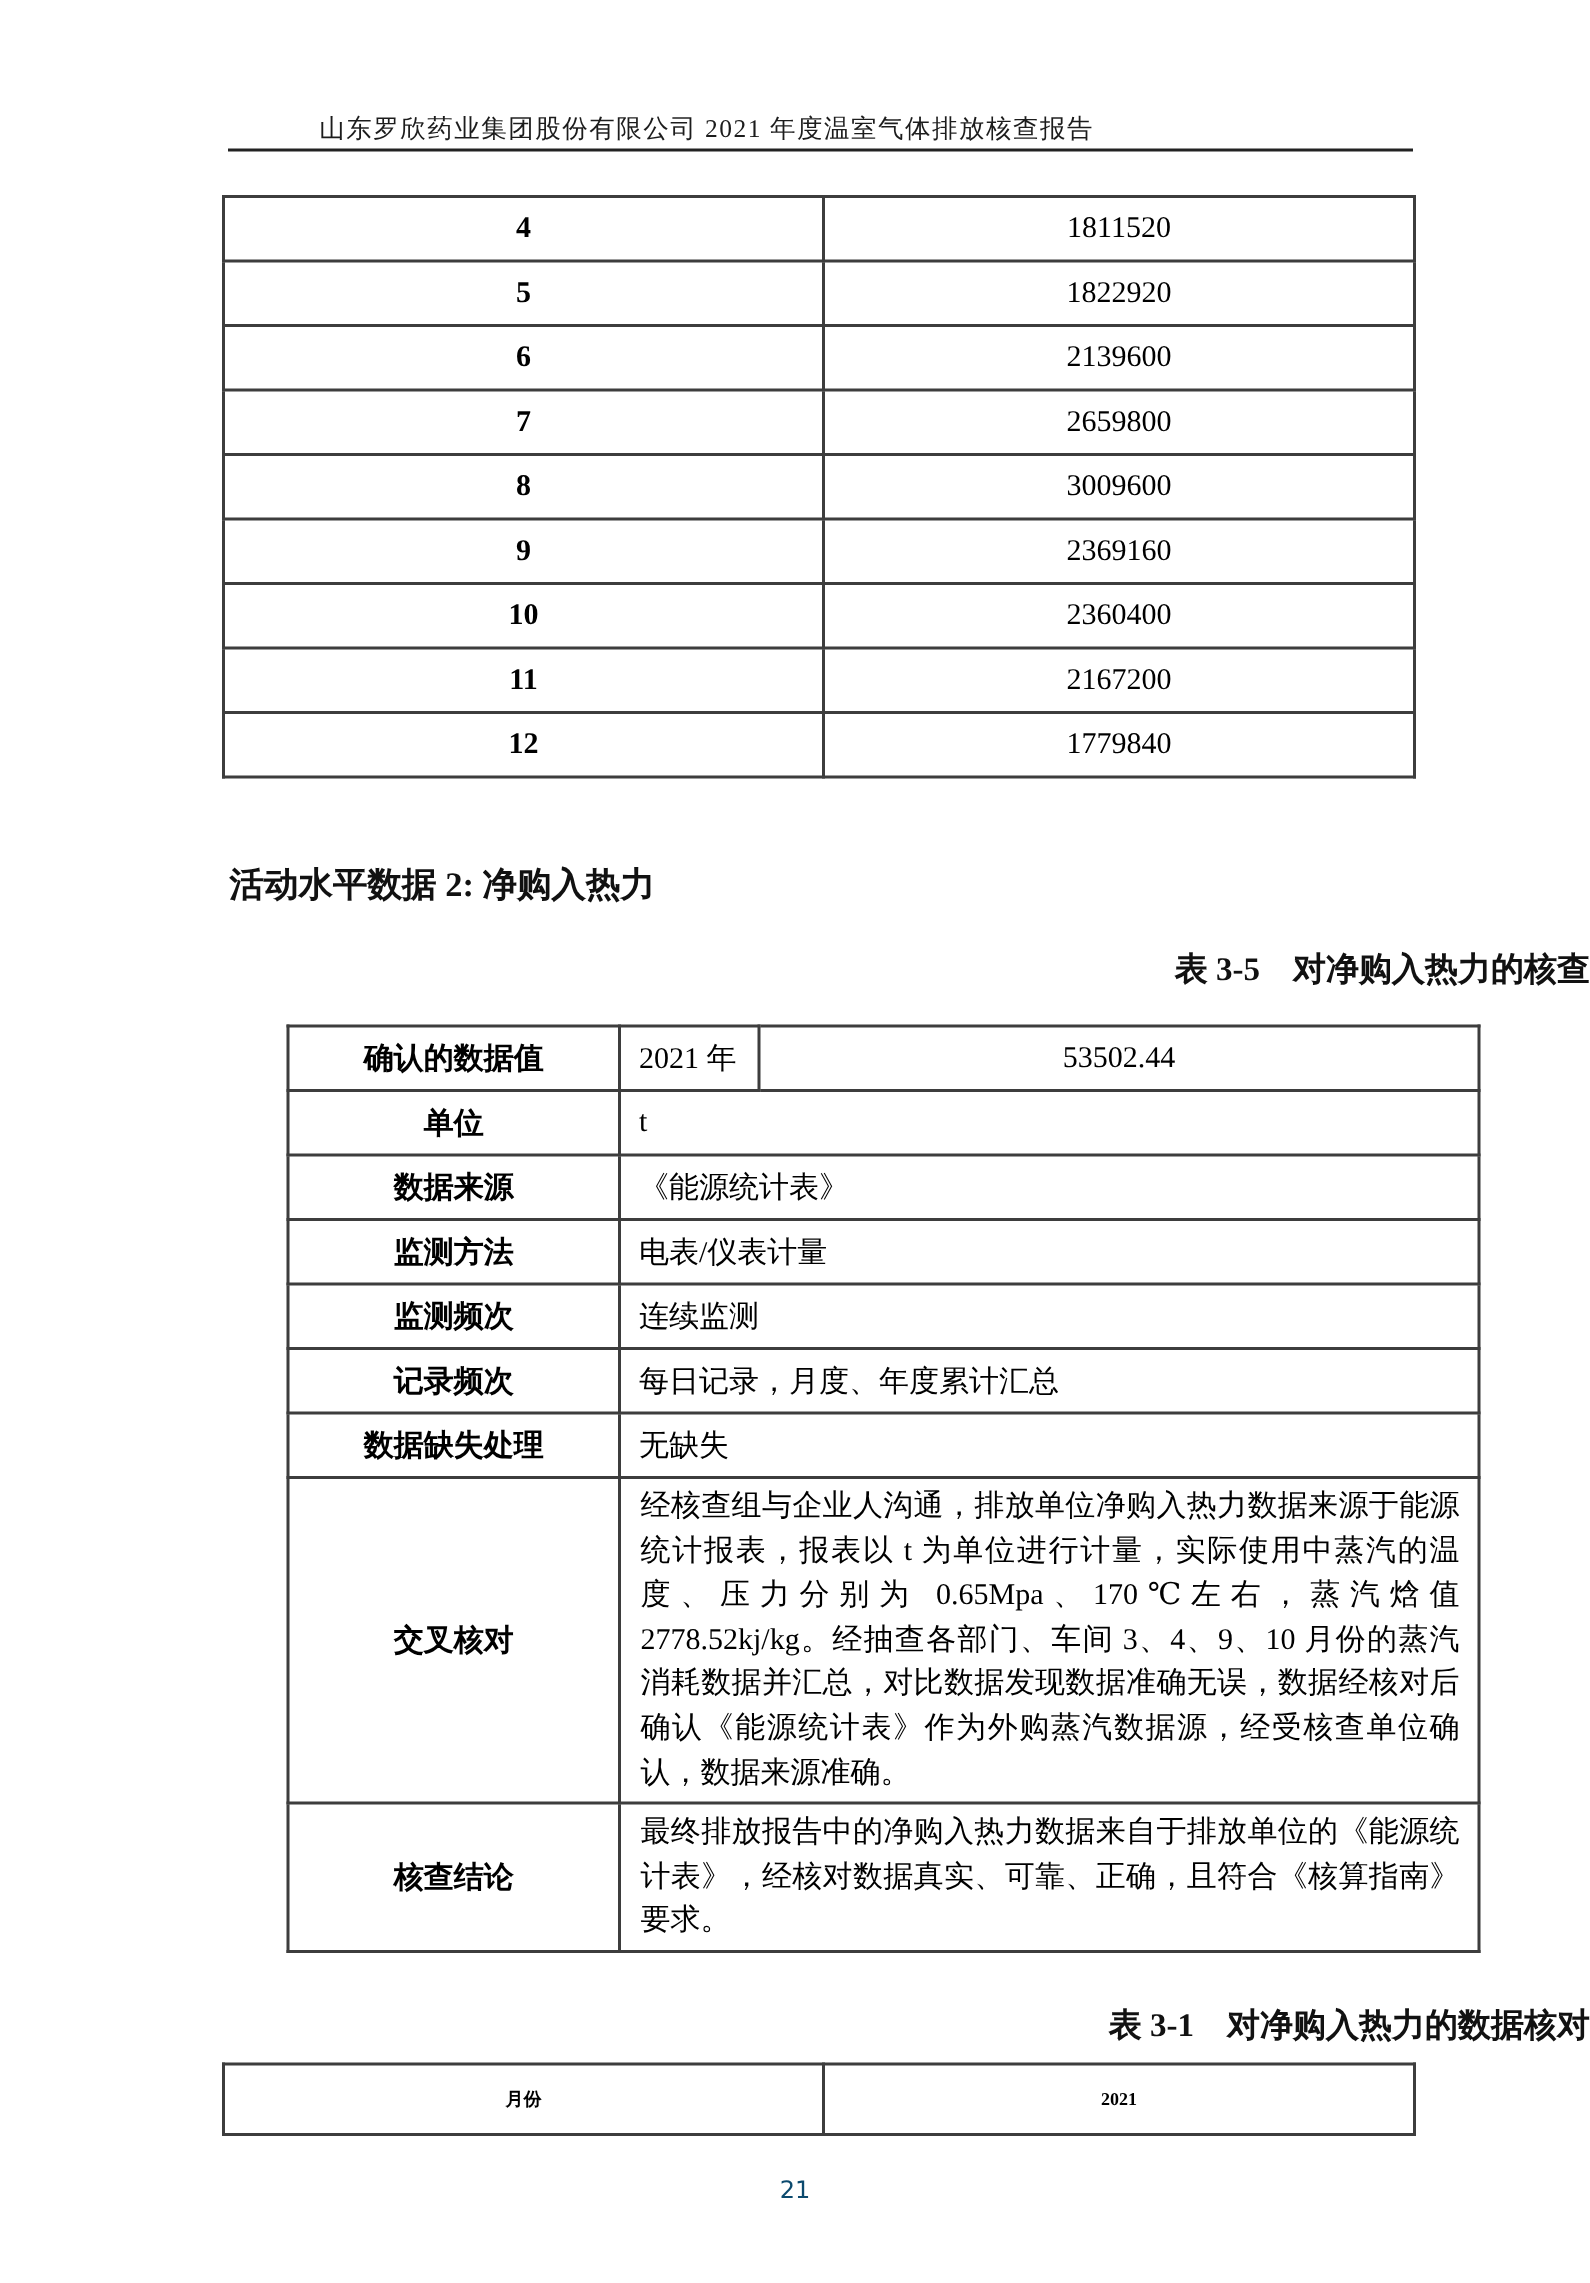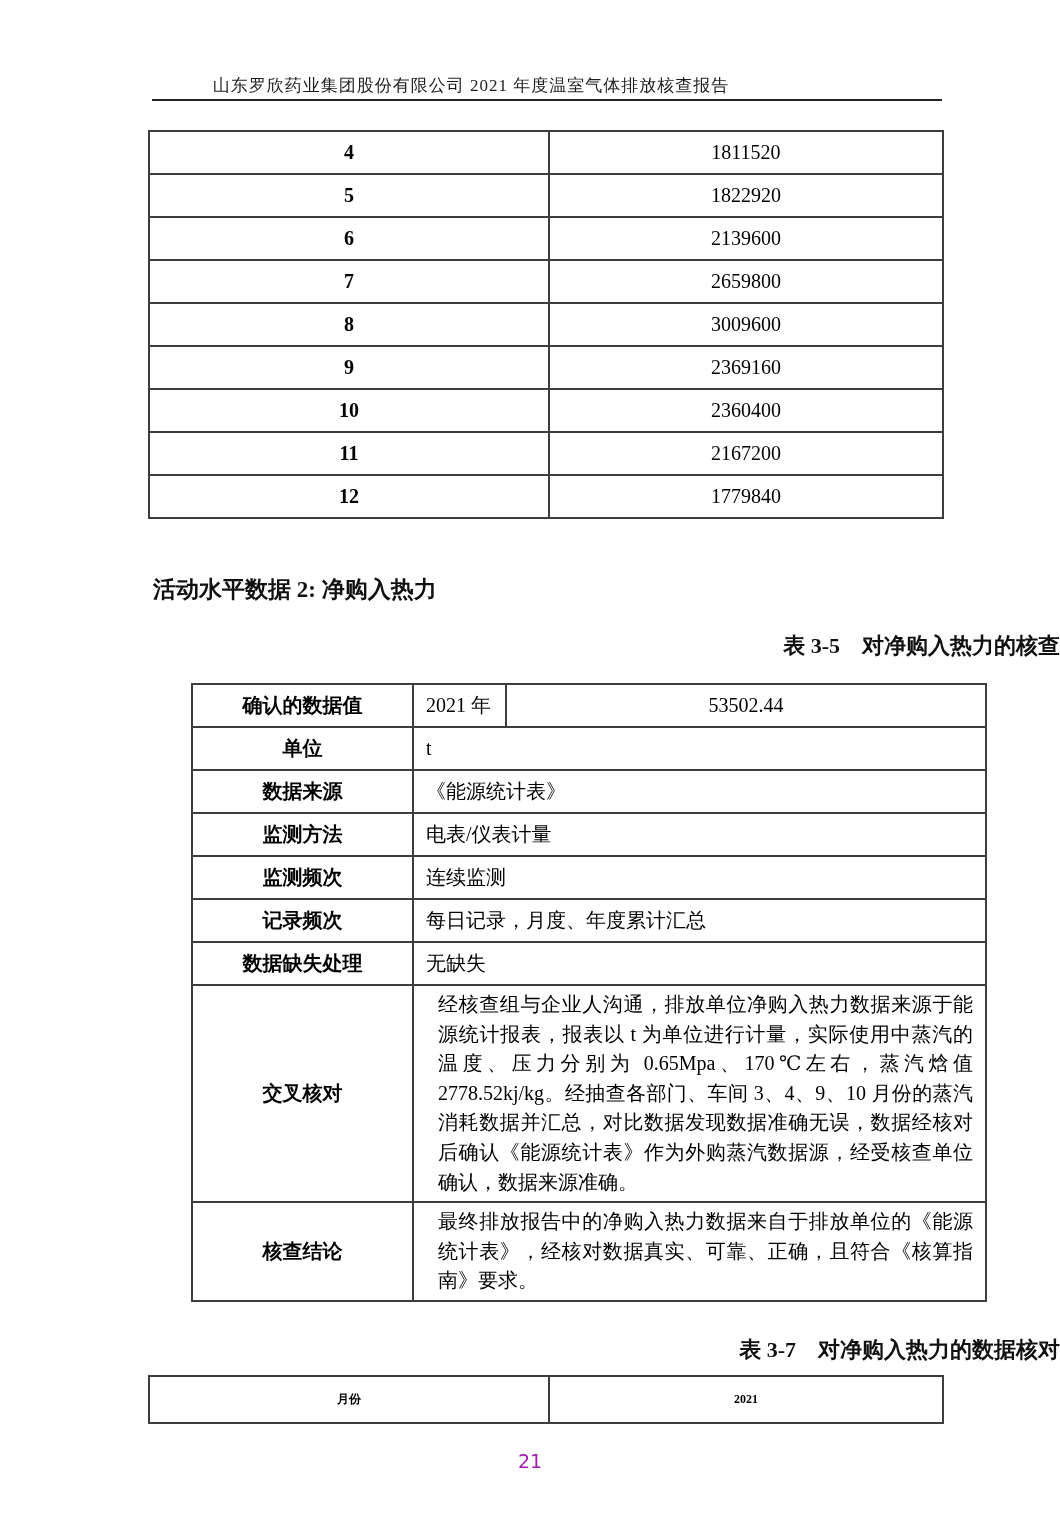--- a/index.html
+++ b/index.html
@@ -39,31 +39,31 @@
   .t36-title { top: 1335px; }
   .t-35 { position: absolute; top: 683px; left: 148px; width: 794px; margin-left: 43px; }
   .t-35 td { font-size: 20px; }
   .t-35 td.lbl { text-align: center; font-weight: bold; }
   .t-35 tr.std td { height: 43px; }
   .t-35 td.val { text-align: left; padding: 2px 12px; }
   .t-35 td.val-center { text-align: center; padding: 2px 8px; }
   .t-35 tr.r-cross td.para-cell { height: 207px; }
   .t-35 tr.r-concl td.para-cell { height: 93px; }
   .t-35 .para {
-    padding: 4px 12px 4px 24px; line-height: 29.6px; text-align: justify;
+    padding: 4px 12px 4px 13px; line-height: 29.6px; text-align: justify;
   }
 
   
   .t-36 { position: absolute; top: 1375px; left: 148px; width: 794px; }
   .t-36 td { height: 47px; text-align: center; font-size: 12px; font-weight: bold; }
 
   .page-number {
     position: absolute; top: 1450px; left: 0; width: 1060px; text-align: center;
-    font-size: 19px; font-family: "DejaVu Sans", "Liberation Sans", sans-serif;
-    color: #a21caf;
+    font-size: 16px; font-family: "DejaVu Sans", "Liberation Sans", sans-serif;
+    color: #0c4a6e;
   }
 </style>
 </head>
 <body>
 
 <div class="header-title">山东罗欣药业集团股份有限公司 2021 年度温室气体排放核查报告</div>
 <div class="header-rule"></div>
 
 <table class="t-monthly">
   <colgroup>
@@ -157,21 +157,21 @@
     </tr>
     <tr class="r-concl">
       <td class="lbl">核查结论</td>
       <td class="para-cell" colspan="2">
         <div class="para">最终排放报告中的净购入热力数据来自于排放单位的《能源统计表》，经核对数据真实、可靠、正确，且符合《核算指南》要求。</div>
       </td>
     </tr>
   </tbody>
 </table>
 
-<div class="t36-title">表 3-7　对净购入热力的数据核对</div>
+<div class="t36-title">表 3-1　对净购入热力的数据核对</div>
 
 <table class="t-36">
   <colgroup>
       <col style="width:400px">
       <col style="width:394px">
     </colgroup>
   <tbody>
     <tr>
       <td>月份</td>
       <td>2021</td>

